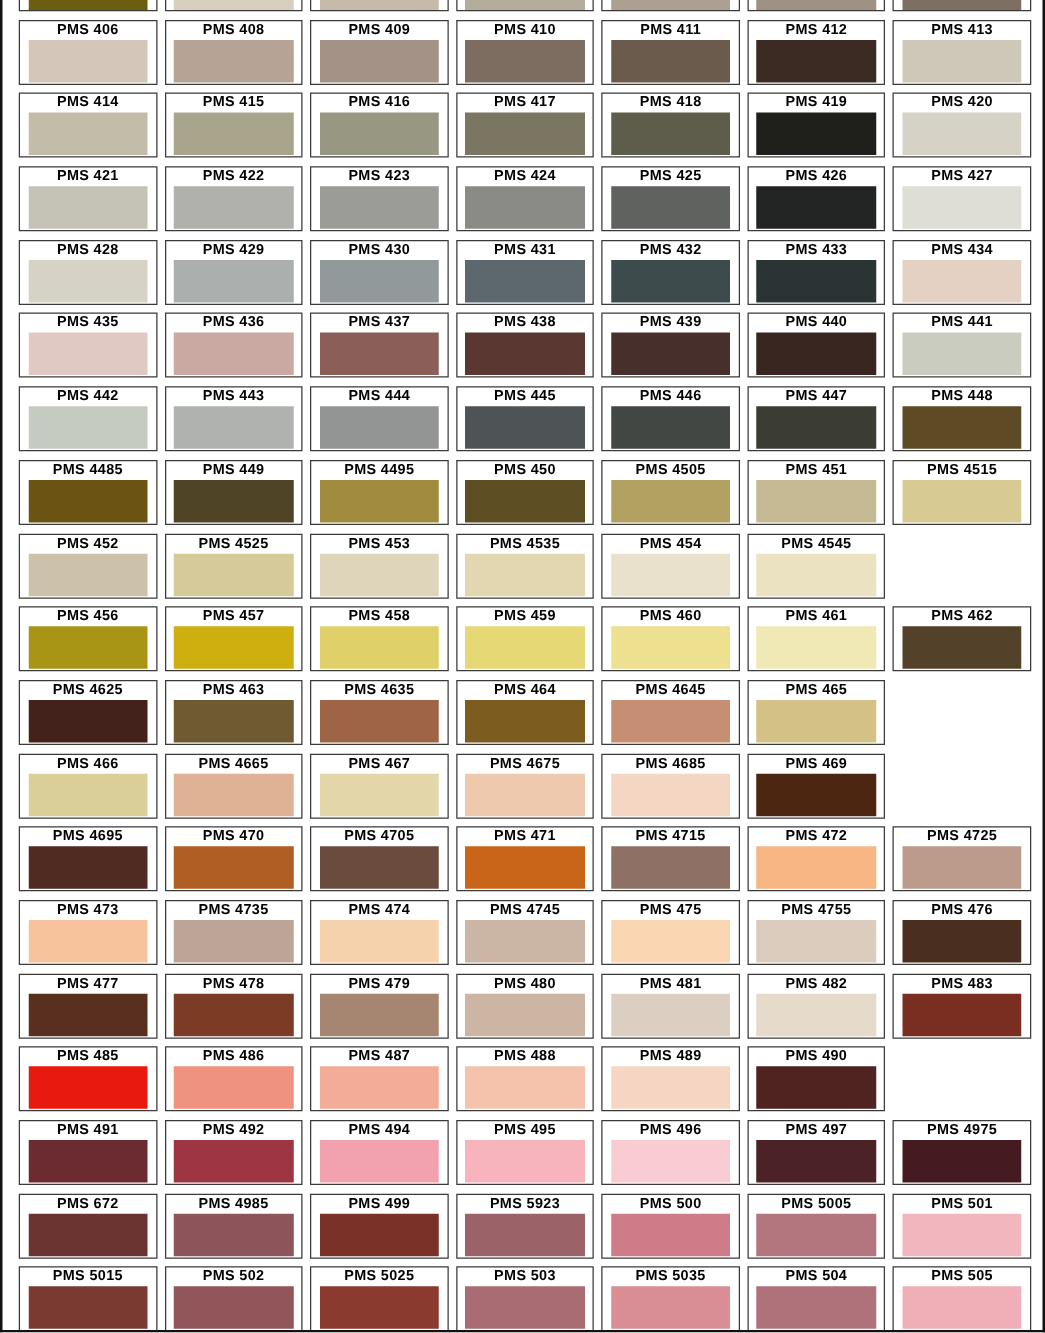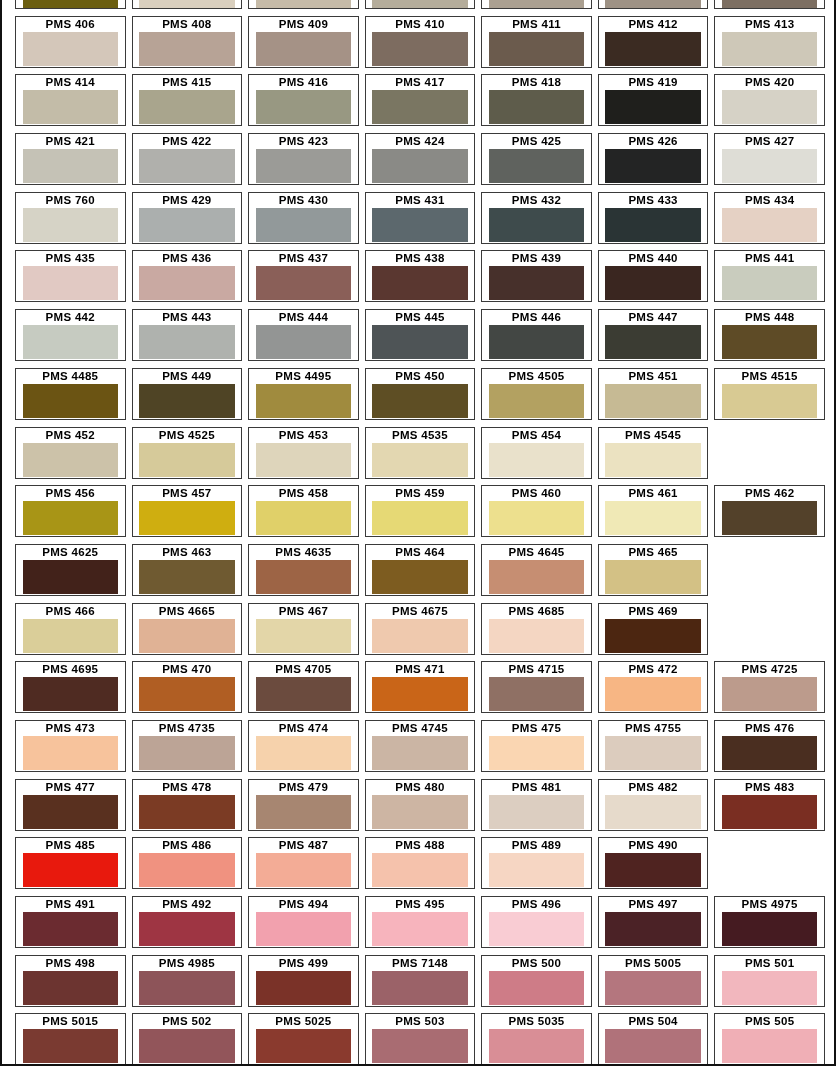--- a/index.html
+++ b/index.html
@@ -242,21 +242,21 @@
         <div class="cell">
           <div class="cell-inner">
             <div class="cell-label">PMS 427</div>
             <div class="cell-color" style="background: rgb(222, 221, 214);"></div>
           </div>
         </div>
       </div>
       <div class="swatch-row">
         <div class="cell">
           <div class="cell-inner">
-            <div class="cell-label">PMS 760</div>
+            <div class="cell-label">PMS 428</div>
             <div class="cell-color" style="background: rgb(214, 211, 198);"></div>
           </div>
         </div>
         <div class="cell">
           <div class="cell-inner">
             <div class="cell-label">PMS 429</div>
             <div class="cell-color" style="background: rgb(171, 175, 174);"></div>
           </div>
         </div>
         <div class="cell">
@@ -790,39 +790,39 @@
         <div class="cell">
           <div class="cell-inner">
             <div class="cell-label">PMS 4975</div>
             <div class="cell-color" style="background: rgb(69, 27, 33);"></div>
           </div>
         </div>
       </div>
       <div class="swatch-row">
         <div class="cell">
           <div class="cell-inner">
-            <div class="cell-label">PMS 498</div>
+            <div class="cell-label">PMS 672</div>
             <div class="cell-color" style="background: rgb(108, 52, 48);"></div>
           </div>
         </div>
         <div class="cell">
           <div class="cell-inner">
             <div class="cell-label">PMS 4985</div>
             <div class="cell-color" style="background: rgb(141, 84, 89);"></div>
           </div>
         </div>
         <div class="cell">
           <div class="cell-inner">
             <div class="cell-label">PMS 499</div>
             <div class="cell-color" style="background: rgb(122, 50, 40);"></div>
           </div>
         </div>
         <div class="cell">
           <div class="cell-inner">
-            <div class="cell-label">PMS 7148</div>
+            <div class="cell-label">PMS 5923</div>
             <div class="cell-color" style="background: rgb(155, 98, 104);"></div>
           </div>
         </div>
         <div class="cell">
           <div class="cell-inner">
             <div class="cell-label">PMS 500</div>
             <div class="cell-color" style="background: rgb(206, 124, 135);"></div>
           </div>
         </div>
         <div class="cell">

